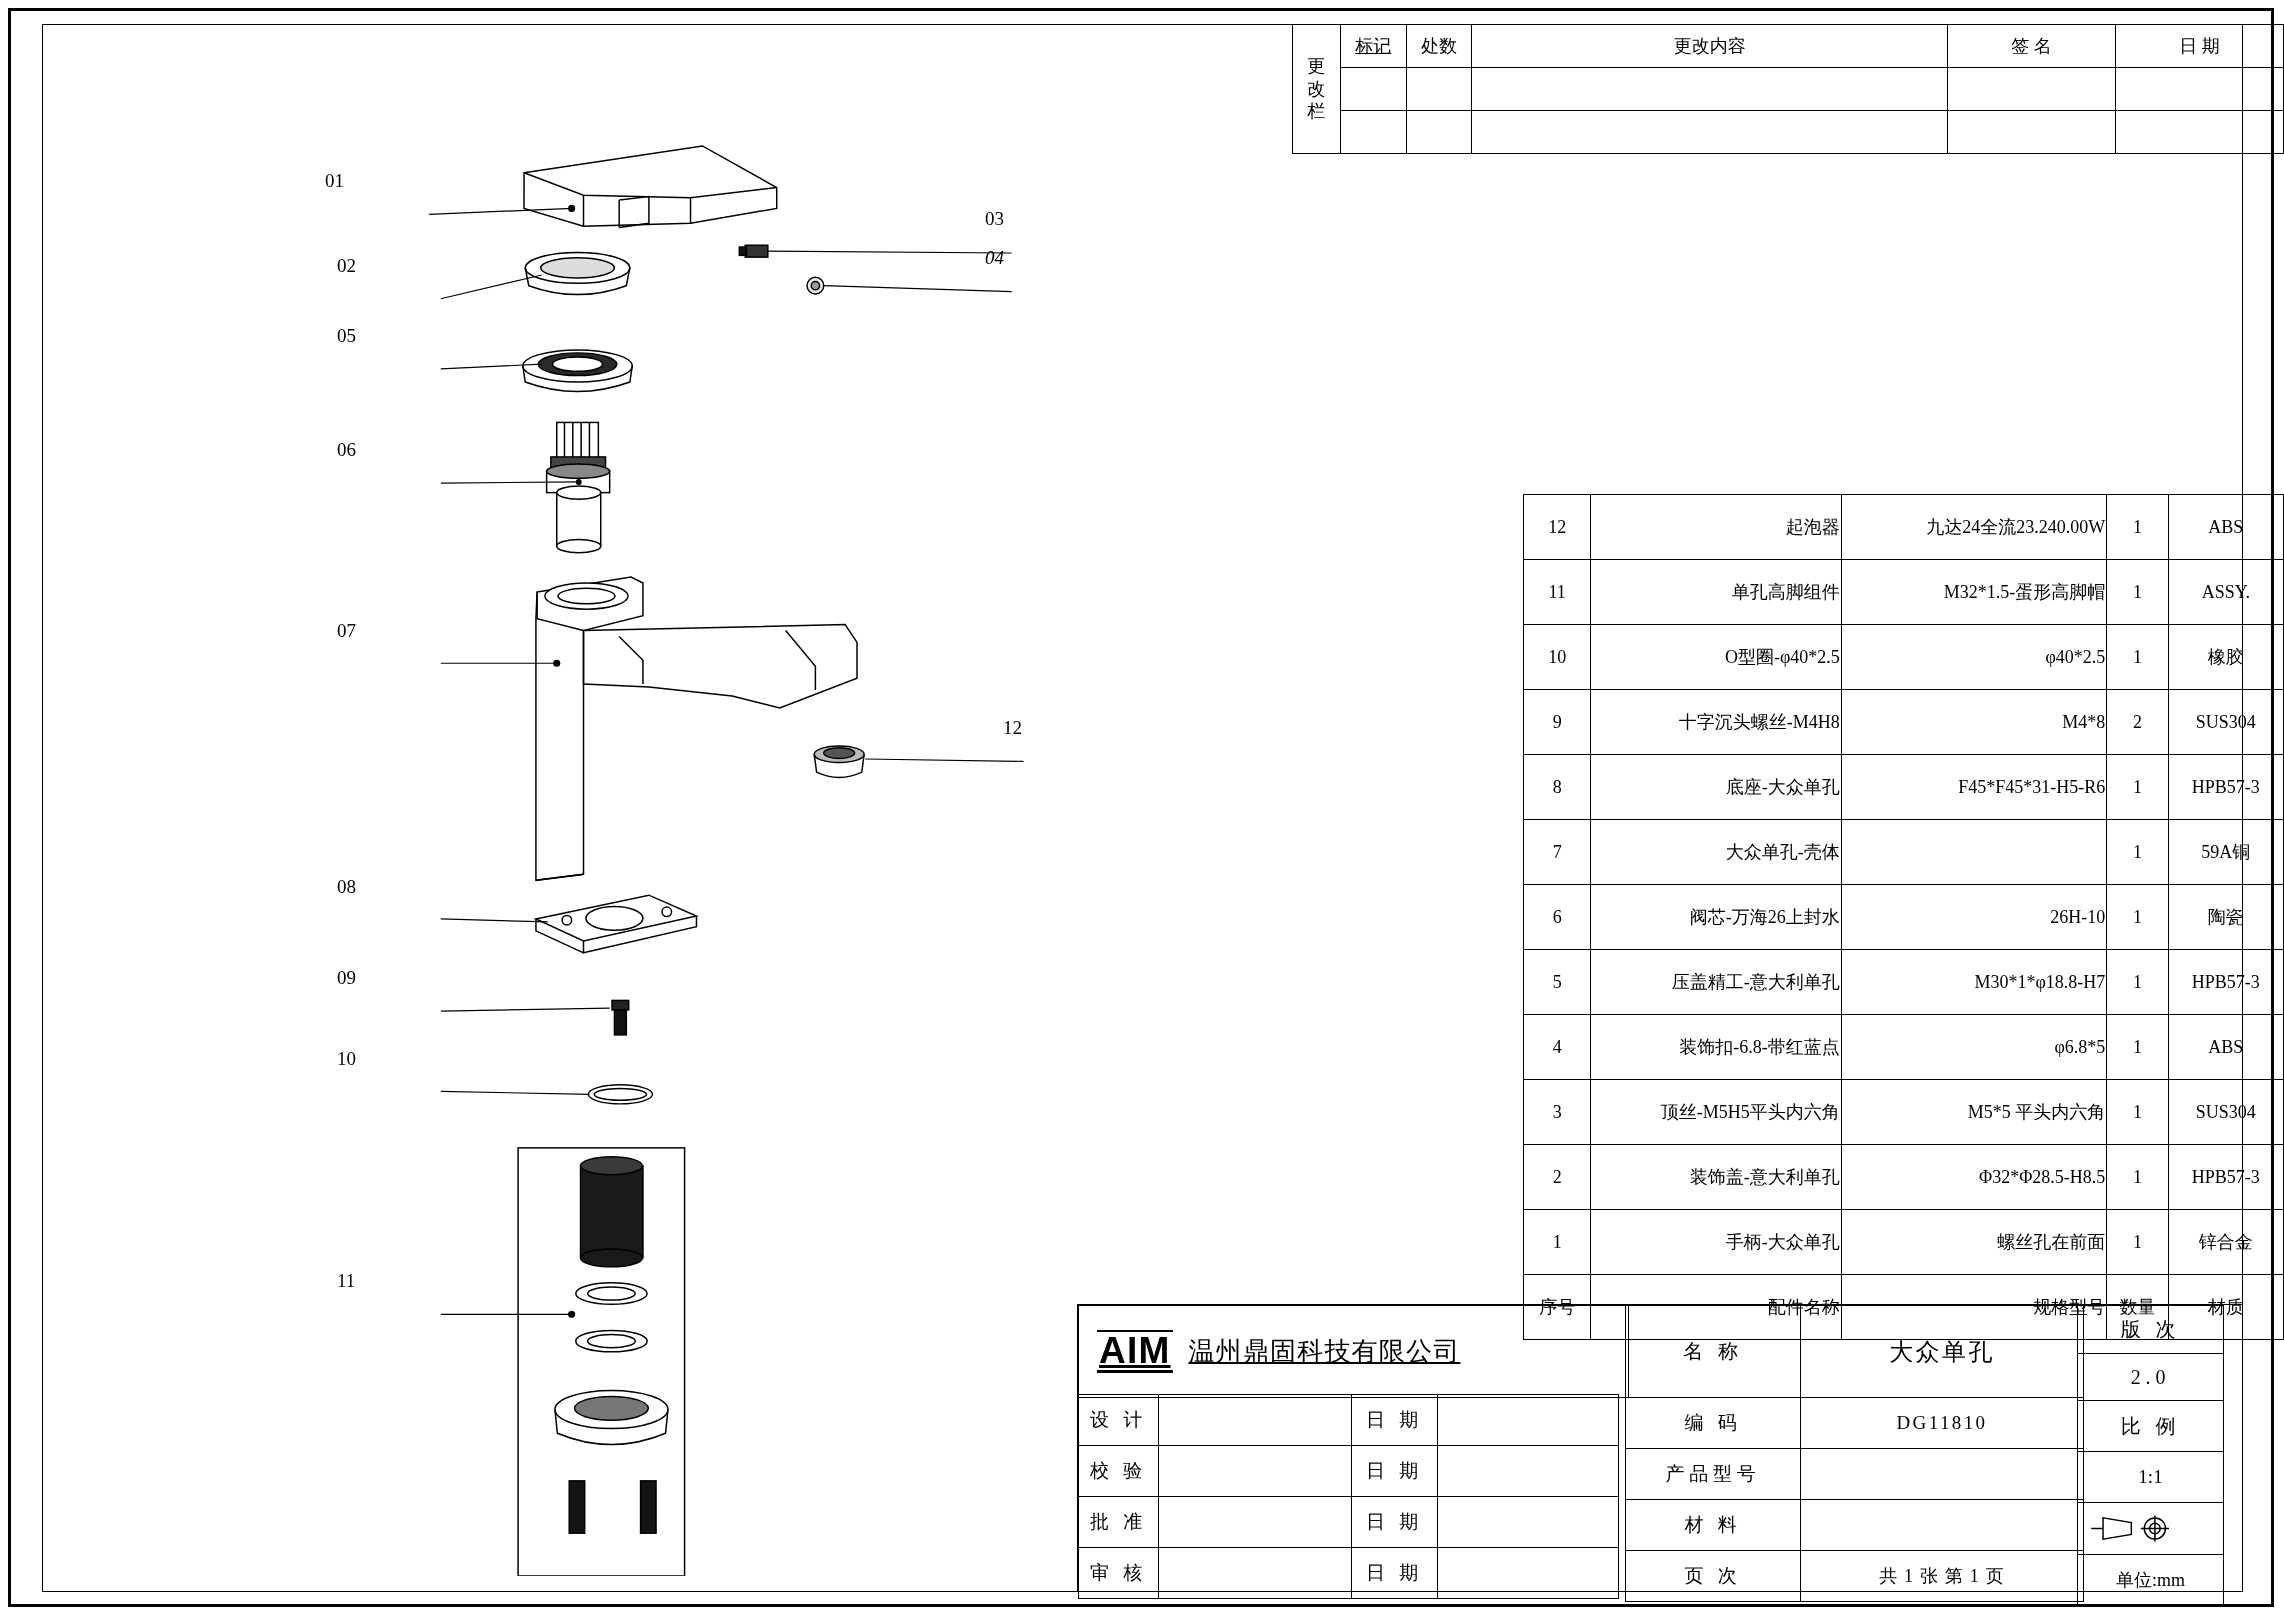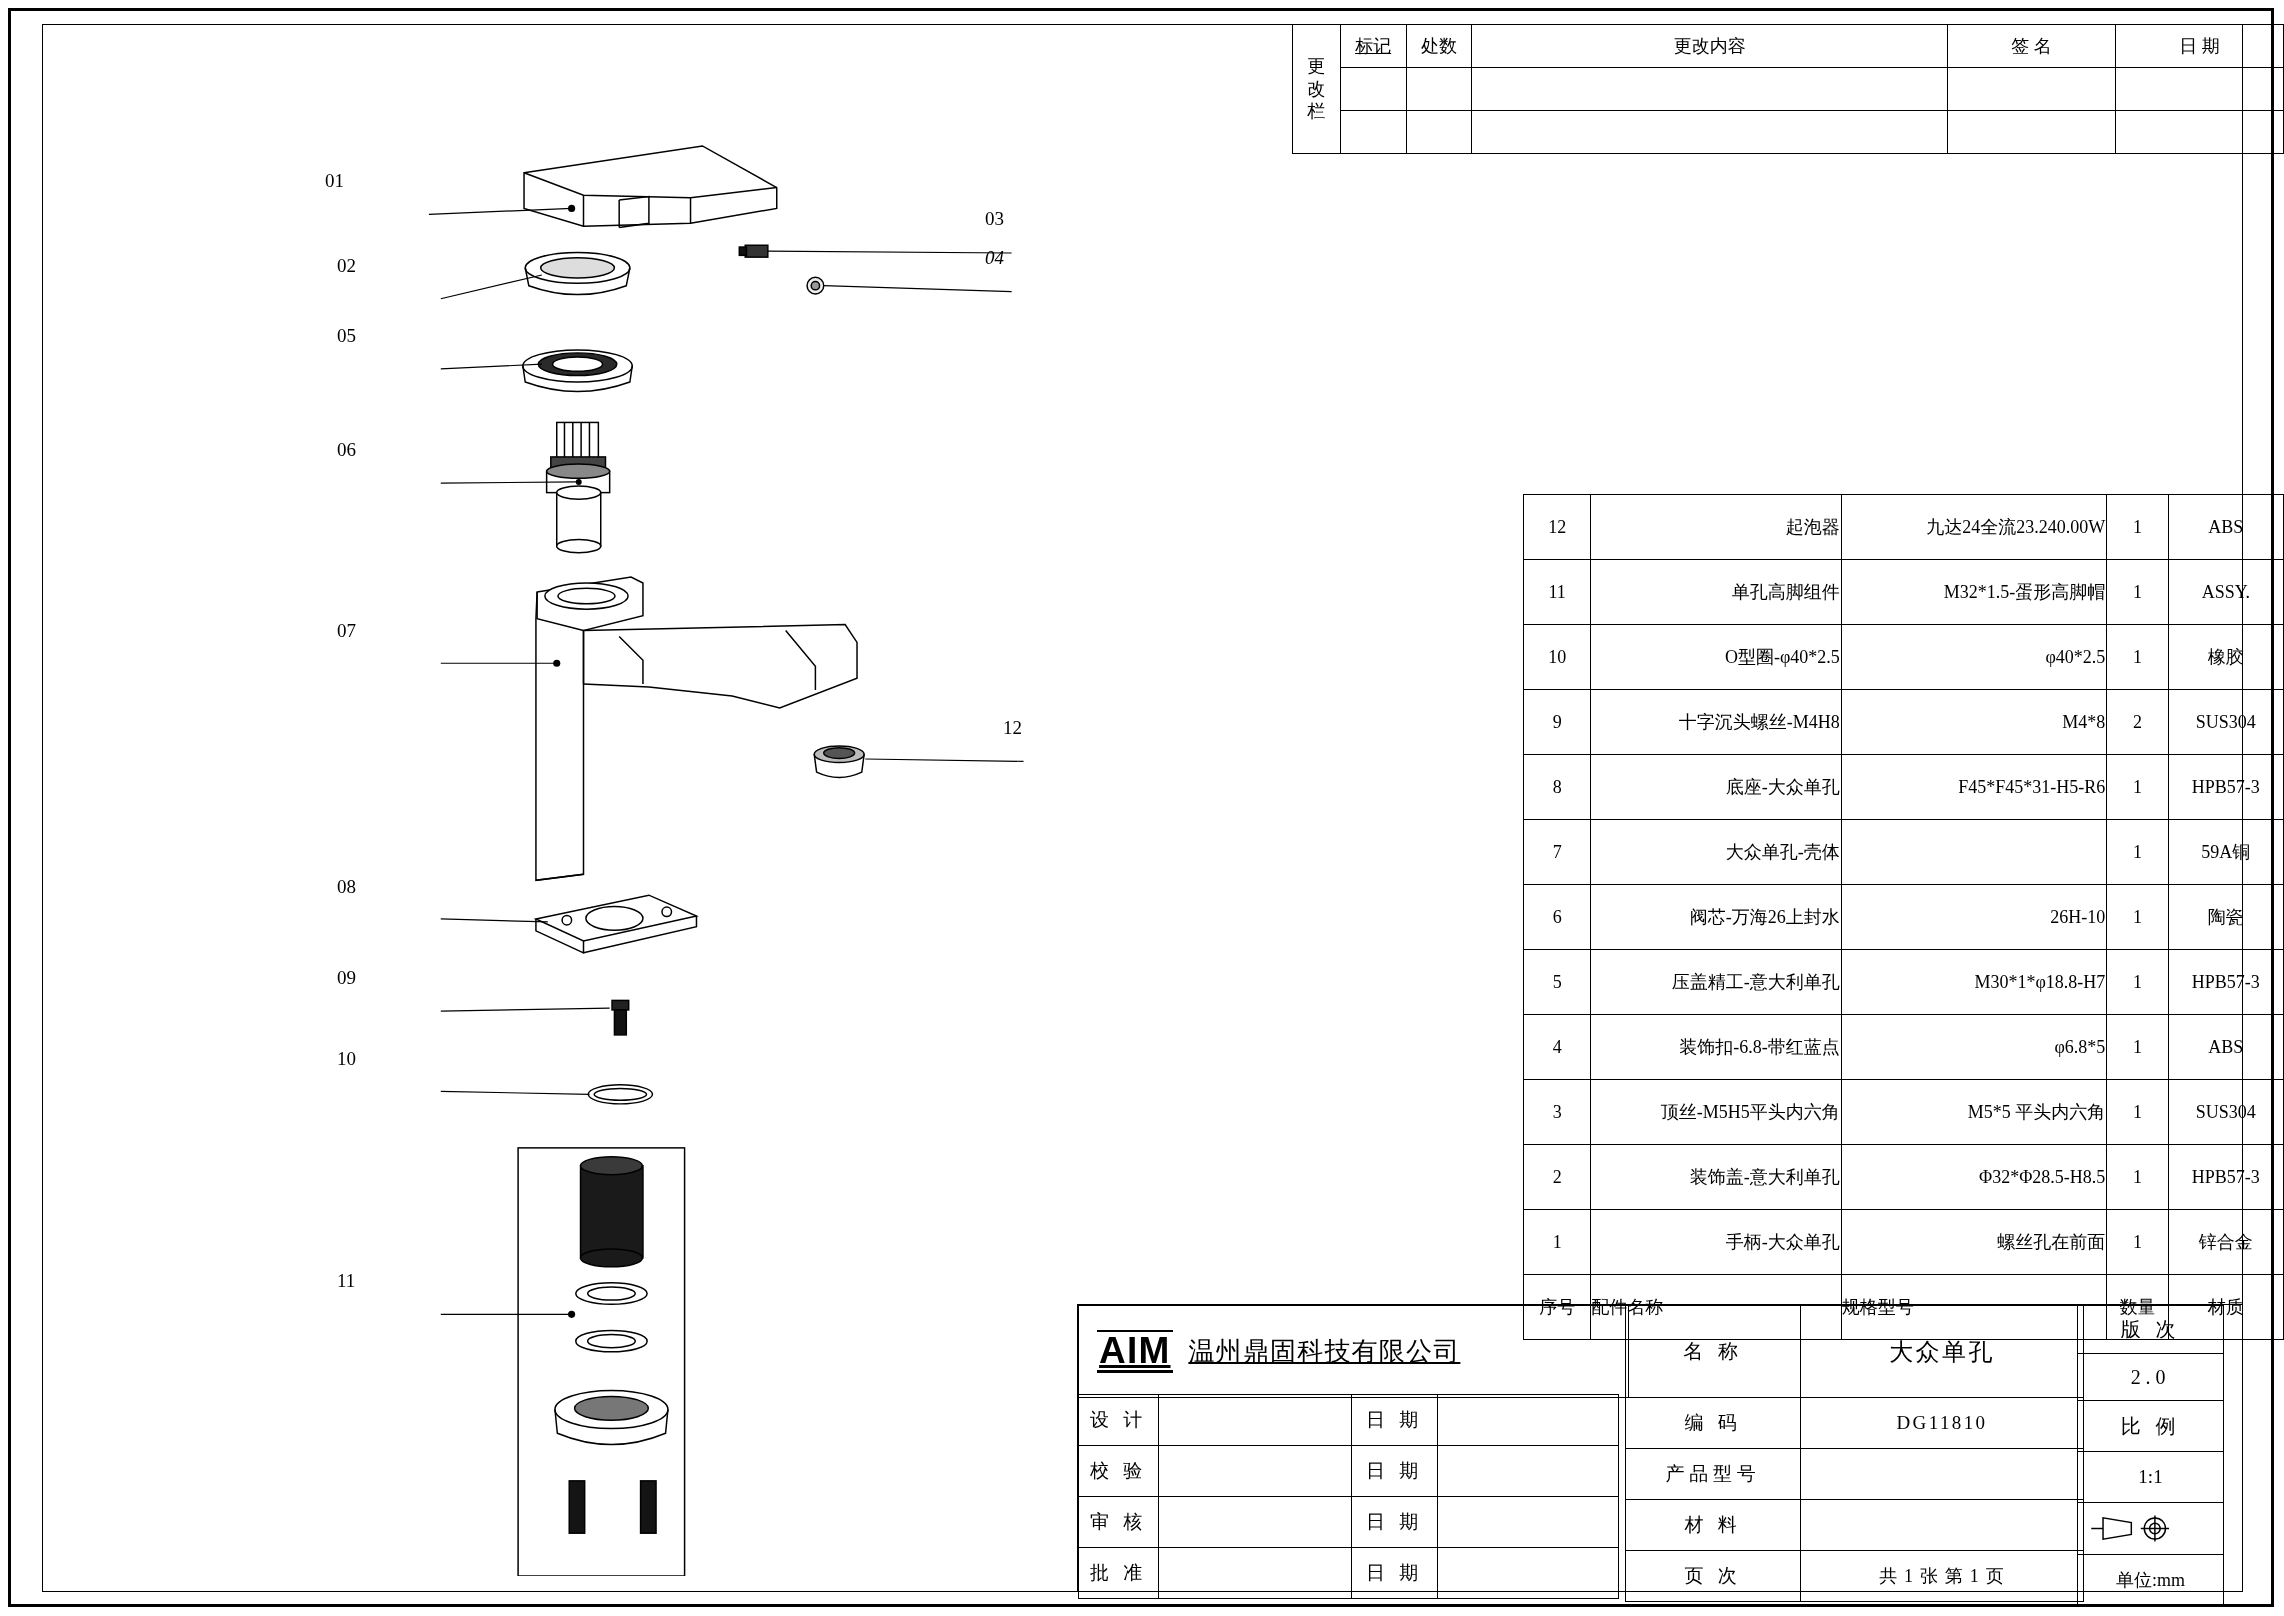--- a/index.html
+++ b/index.html
@@ -26,21 +26,21 @@
 
   
   #bom-table{position:absolute;left:1523px;top:494px;}
   #bom-table td{height:62px;font-size:18px;}
   #bom-table .c-idx{width:65px;}
   #bom-table .c-name{width:238px;text-align:right;padding-left:13px;}
   #bom-table .c-spec{width:256px;text-align:right;padding-left:9.5px;}
   #bom-table .c-qty{width:59px;}
   #bom-table .c-mat{width:113px;}
   #bom-table .hdr td{font-size:18px;text-align:center;}
-  #bom-table .hdr .c-name,#bom-table .hdr .c-spec{text-align:left;padding-left:0;}
+  #bom-table .hdr .c-name,#bom-table .hdr .c-spec{text-align:right;padding-left:0;}
 
   
   #title-block{position:absolute;left:1077px;top:1304px;width:1166px;height:288px;border:1.2px solid #000;box-sizing:border-box;}
   #title-block .tb{position:absolute;border-collapse:collapse;}
 
   .logo-cell{width:547px;height:89px;border:1.2px solid #000;position:relative;text-decoration:underline;}
   .logo-wrap{display:flex;align-items:center;justify-content:flex-start;padding-left:16.7px;height:100%;}
   .aim-logo{font-family:"Liberation Sans",sans-serif;font-weight:bold;font-size:37px;letter-spacing:1.2px;border-bottom:3px solid #000;border-top:2.4px solid #000;padding:0 2.4px;line-height:1.05;}
   .company{font-size:26px;margin-left:15.5px;letter-spacing:1.2px;}
 
@@ -345,27 +345,27 @@
         <td class="lbl2">日 期</td>
         <td class="blank-wide2"></td>
       </tr>
       <tr class="tb-row">
         <td class="lbl">校 验</td>
         <td class="blank-wide"></td>
         <td class="lbl2">日 期</td>
         <td class="blank-wide2"></td>
       </tr>
       <tr class="tb-row">
-        <td class="lbl">审 核</td>
+        <td class="lbl">批 准</td>
         <td class="blank-wide"></td>
         <td class="lbl2">日 期</td>
         <td class="blank-wide2"></td>
       </tr>
       <tr class="tb-row">
-        <td class="lbl">批 准</td>
+        <td class="lbl">审 核</td>
         <td class="blank-wide"></td>
         <td class="lbl2">日 期</td>
         <td class="blank-wide2"></td>
       </tr>
     </tbody>
       </table>
 
     <table class="tb" style="left:547px;top:0;">
       <tbody>
           <tr>

